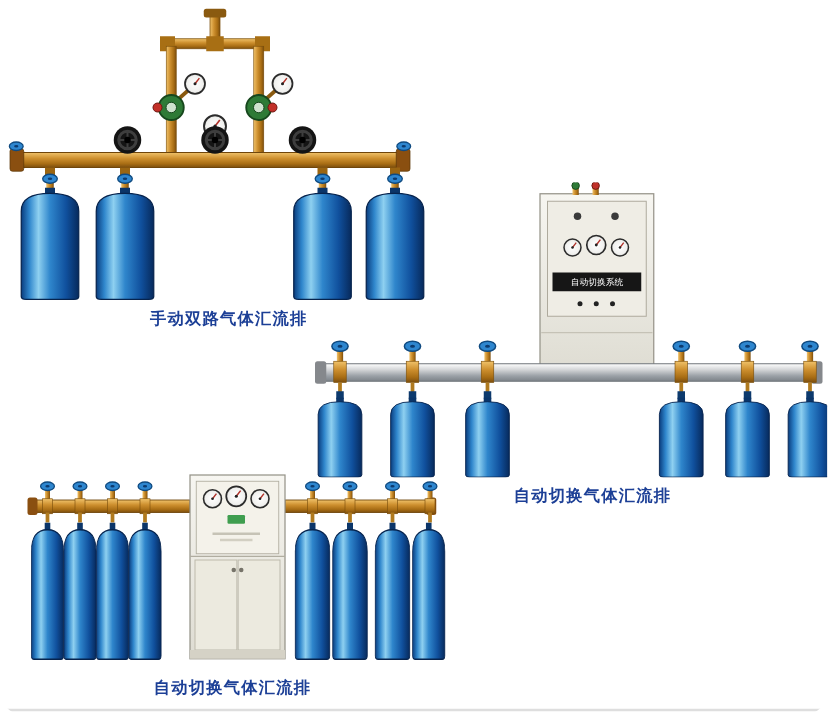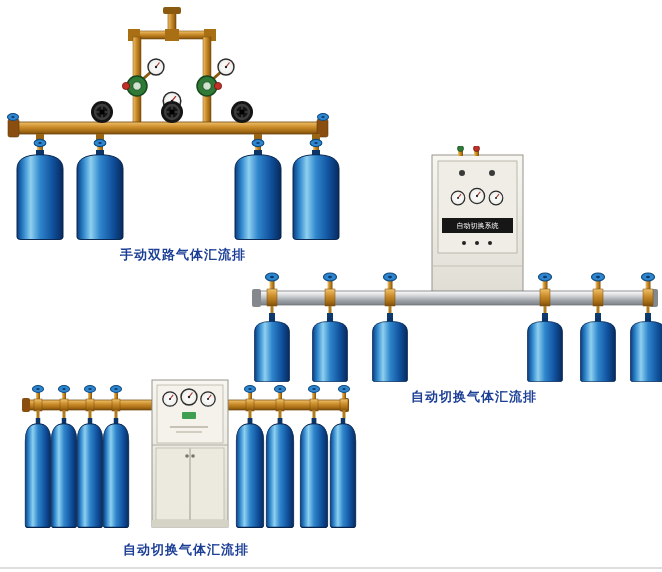--- a/index.html
+++ b/index.html
@@ -1,16 +1,16 @@
 <!DOCTYPE html>
 <html><head>
 <meta charset="utf-8">
 <style>
   html,body{margin:0;padding:0;background:#ffffff;font-family:"Liberation Sans",sans-serif;}
-  .canvas{position:relative;width:662px;height:572px;background:#ffffff;overflow:hidden;}
+  .canvas{position:relative;width:662px;height:572px;background:#ffffff;overflow:hidden;border-radius:19px;}
   .fig{position:absolute;}
   .caption{position:absolute;width:200px;text-align:center;font-size:13px;font-weight:bold;
            color:#1c3f96;letter-spacing:1px;white-space:nowrap;}
   .bottom-rule{position:absolute;left:0;top:567px;width:662px;height:2px;background:#dedede;}
   svg{display:block;}
 </style>
 </head>
 <body>
 
 <div class="canvas">

